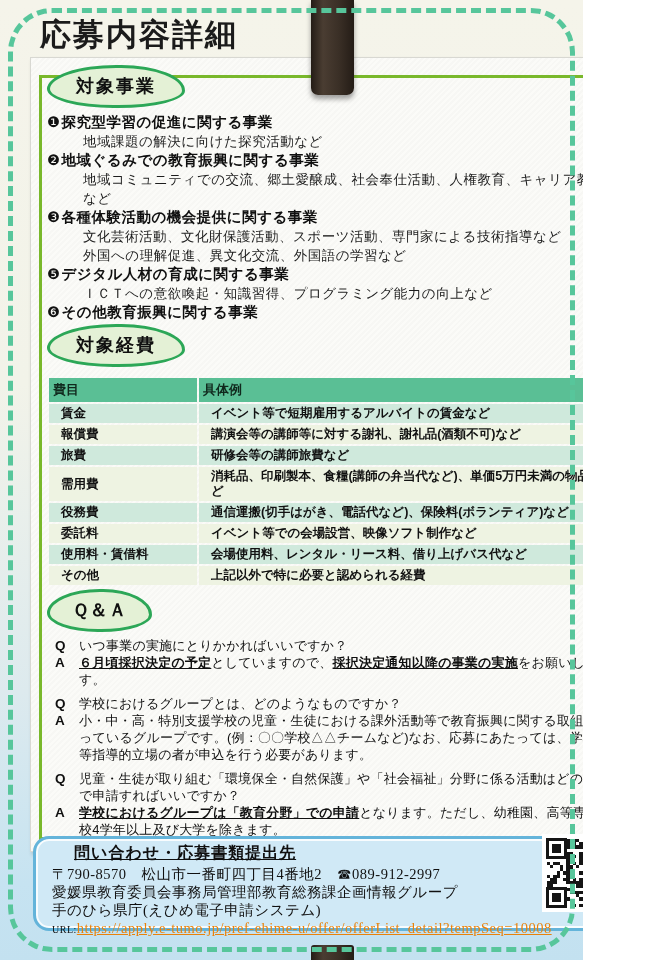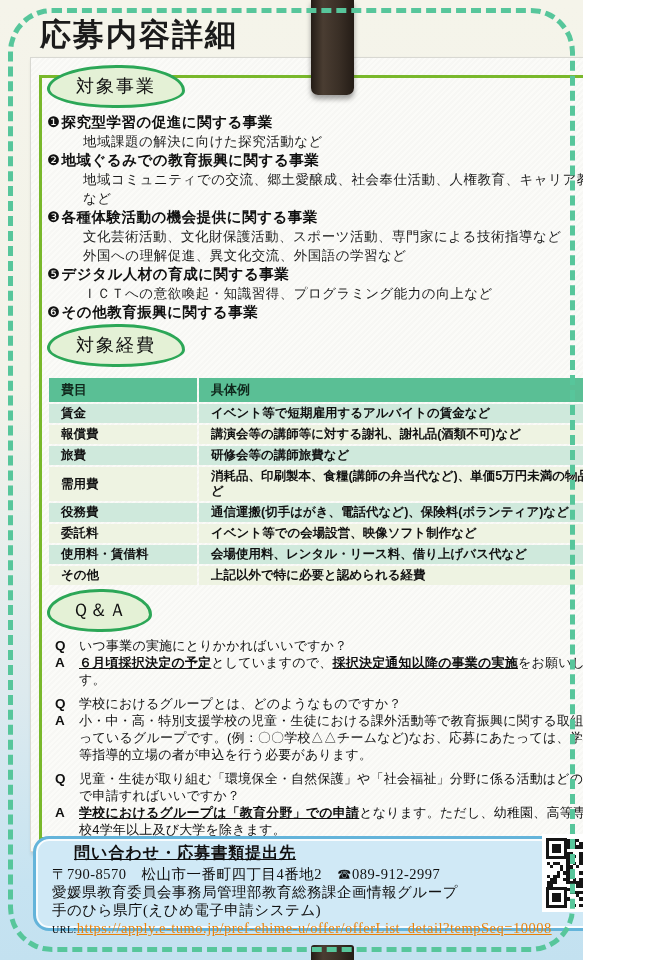--- a/index.html
+++ b/index.html
@@ -22,32 +22,32 @@
   .sheet{position:absolute;left:30px;top:57px;width:608px;height:795px;z-index:10;
          background:#fbfbf8;border:1px solid #d8d8d2;box-shadow:2px 3px 4px rgba(0,0,0,.18);
          overflow:hidden;}
   .sheet::before{content:"";position:absolute;inset:0;pointer-events:none;
          background:repeating-linear-gradient(135deg,rgba(0,0,0,.015) 0 2px,transparent 2px 4px);}
   .green-frame{position:absolute;left:8px;top:17px;right:14px;bottom:11px;border:3px solid var(--frame);pointer-events:none;}
   .content{position:absolute;left:14px;top:5px;right:22px;bottom:12px;}
   .bubble{display:inline-block;position:relative;z-index:3;margin:2px 0 3px 2px;
           padding:6px 26px 7px;background:var(--bubbleFill);border:3px solid var(--bubbleBorder);
           border-radius:52% 48% 50% 50% / 58% 62% 42% 46%;
-          font-size:18px;font-weight:400;color:#101010;letter-spacing:2px;}
+          font-size:18px;font-weight:700;color:#101010;letter-spacing:2px;}
   
   .items{margin:2px 0 0 2px;}
   .item-heading{font-size:14.5px;font-weight:700;color:#101010;line-height:19px;letter-spacing:.5px;}
   .item-num{margin-right:1px;font-weight:400;}
   .item-desc{font-family:"Liberation Serif",serif;font-size:13.5px;color:#1d1d1d;
              line-height:19px;padding-left:36px;letter-spacing:.5px;}
   .item-desc:empty{display:none;}
   
   table.expenses{width:572px;margin:6px 0 0 2px;border-collapse:separate;border-spacing:2px;}
   table.expenses th{background:var(--thead);color:#10291d;font-size:13px;font-weight:700;
-                    text-align:left;padding:3px 12px;}
+                    text-align:left;padding:3px 4px;}
   table.expenses td{font-size:12.5px;font-weight:600;color:#111;padding:2px 12px;line-height:15px;}
   table.expenses .c1{width:148px;}
   table.expenses tbody tr:nth-child(odd) td{background:var(--rowA);}
   table.expenses tbody tr:nth-child(even) td{background:var(--rowB);}
   
   .qa-label{letter-spacing:1px;padding:6px 22px 7px;}
   .qa-list{margin:2px 0 0 10px;}
   .qa-item{margin-bottom:7px;}
   .qa-row{display:flex;}
   .qa-mark{width:24px;flex:none;font-size:13.5px;font-weight:700;color:#101010;line-height:17px;}

